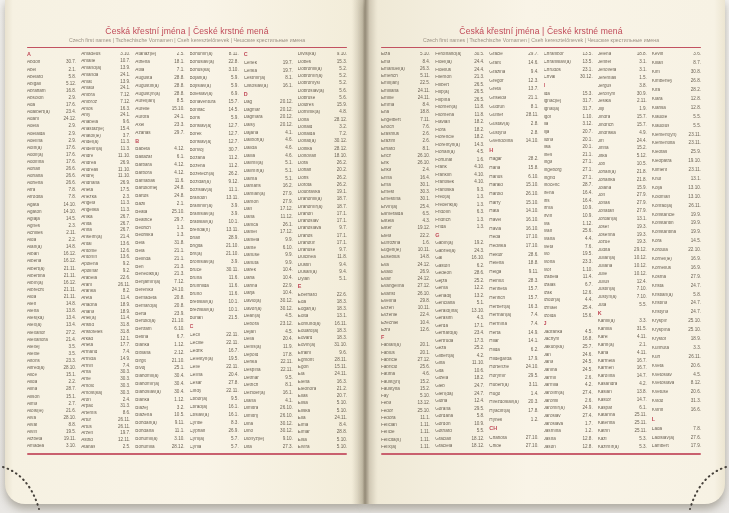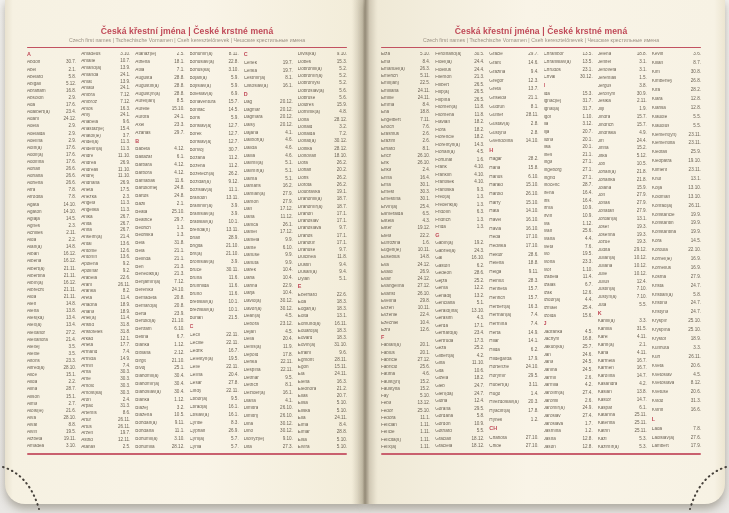--- a/index.html
+++ b/index.html
@@ -24,21 +24,21 @@
     background:linear-gradient(to right,#ddd5c0 0,#efe9d6 3%,#f9f4e7 45%,#f7f2e4 97%,#ece5d1 100%),#f8f3e6;
   }
   .spine{
     position:absolute;left:352px;top:-2px;width:26px;height:506px;pointer-events:none;
     background:linear-gradient(to right,rgba(70,58,40,0) 0,rgba(70,58,40,.18) 40%,rgba(60,48,32,.42) 52%,rgba(70,58,40,.12) 68%,rgba(70,58,40,0) 100%);
   }
   .page-inner{position:relative;height:100%;box-sizing:border-box;padding:29px 18px 0 22px;}
   .page.right .page-inner{padding:29px 24px 0 16px;}
   .hdr{text-align:center;}
   .title{
-    font-size:8.6px;font-weight:bold;letter-spacing:.1px;
+    font-size:8.6px;font-weight:normal;letter-spacing:.1px;
     color:#c04a58;line-height:1.15;
   }
   .subtitle{
     font-size:5.2px;color:#9a9083;letter-spacing:.05px;margin-top:1.5px;line-height:1.1;
   }
   .rule{height:1.4px;background:#c25261;margin-top:3px;border-radius:1px;}
   .rule.bottom{margin-top:4px;background:#c9606e;}
   .cols{
     display:flex;gap:5px;height:397px;margin-top:4px;
   }

